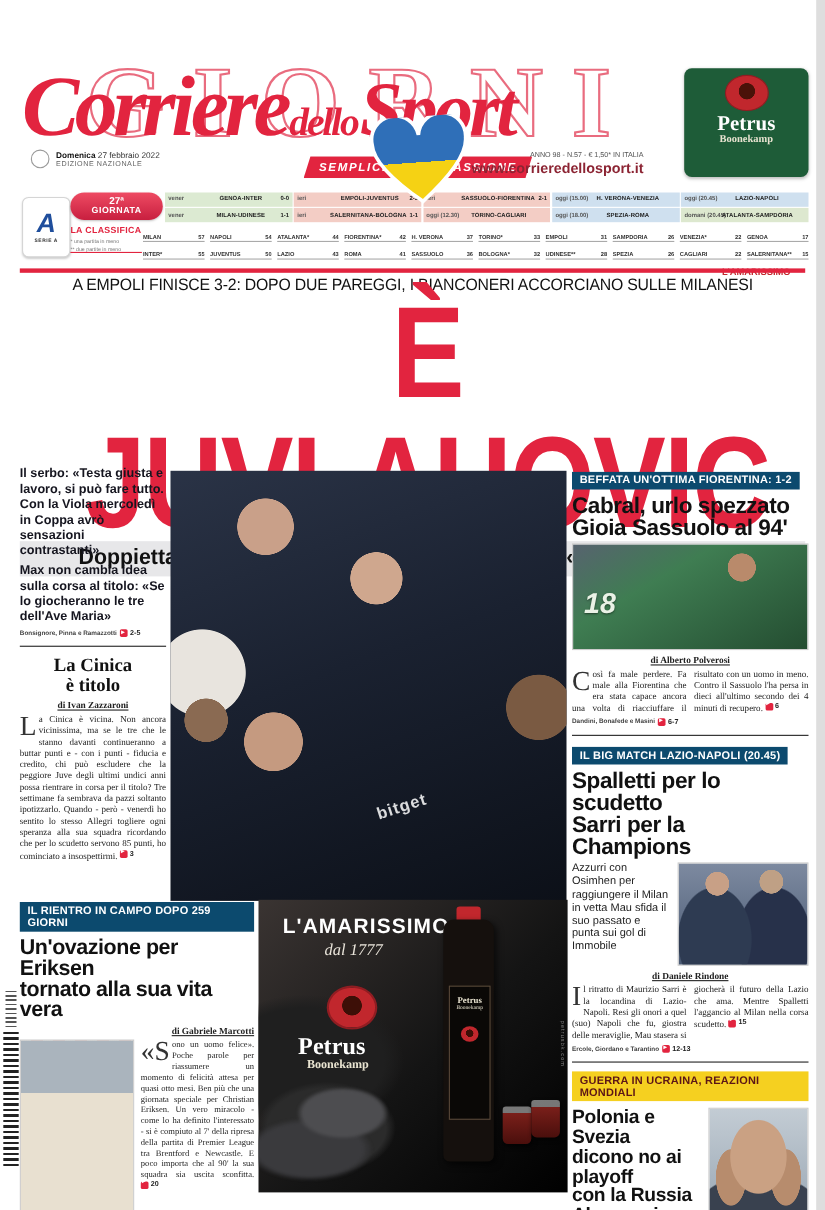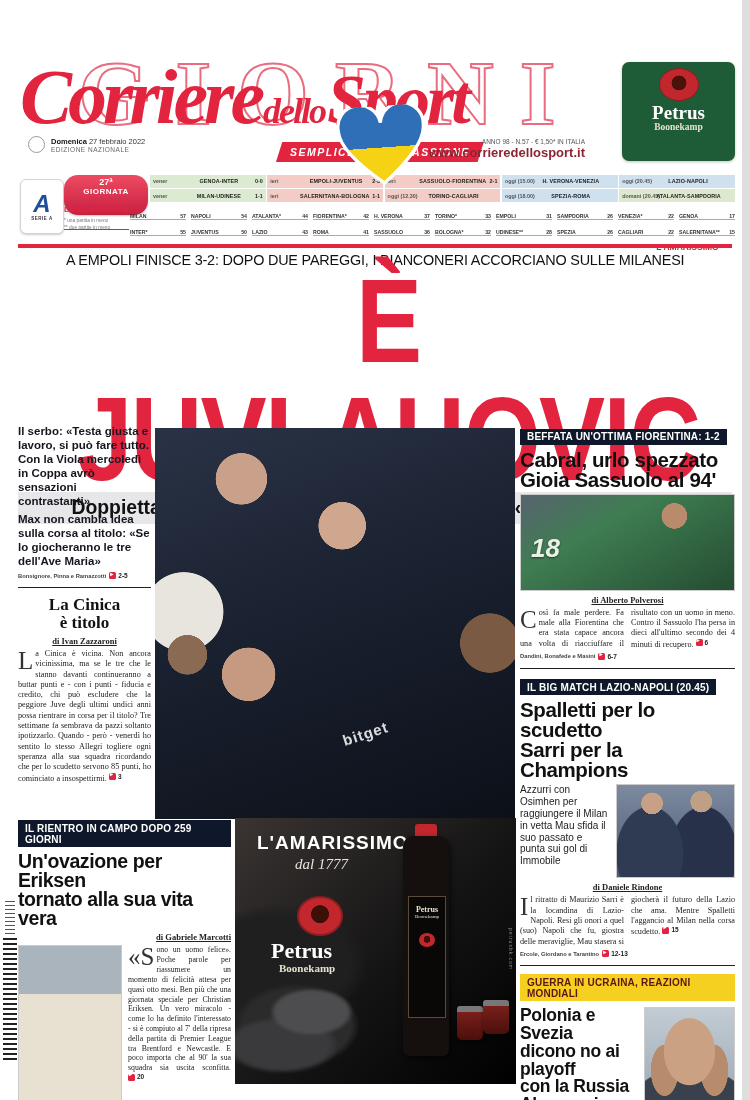--- a/index.html
+++ b/index.html
@@ -36,21 +36,21 @@
   .petrus .p2{font-family:"Liberation Serif",serif;font-weight:bold;color:#e8e3d0;font-size:9.5px;line-height:1;margin-top:1px;}
   .petrus .strip{margin-top:4px;background:#fff;width:95px;text-align:center;font-weight:bold;
           color:#c1272d;font-size:8.5px;padding:2px 0;}
   
   .strip{position:absolute;left:18px;top:174px;width:717px;height:66px;z-index:3;}
   .seriea{position:absolute;left:2px;top:5px;width:42px;height:53px;background:#fff;border:1px solid #d5d5d5;
           border-radius:6px;box-shadow:0 1px 2px rgba(0,0,0,.2);display:flex;flex-direction:column;
           align-items:center;justify-content:center;}
   .seriea .a{font-style:italic;font-weight:bold;font-size:24px;color:#1f4e9c;line-height:1;}
   .seriea .t{font-size:4.5px;font-weight:bold;color:#333;letter-spacing:.5px;}
-  .badge27{position:absolute;left:46px;top:1px;width:84px;height:40px;background:linear-gradient(180deg,#ee4b63,#c81f3f);
+  .badge27{position:absolute;left:46px;top:1px;width:84px;height:25px;background:linear-gradient(180deg,#ee4b63,#c81f3f);
           border-radius:14px;color:#fff;text-align:center;font-weight:bold;box-shadow:0 1px 2px rgba(0,0,0,.25);}
   .badge27 .b1{font-size:9px;margin-top:3px;line-height:1.1;}
   .badge27 .b2{font-size:8px;letter-spacing:.5px;line-height:1;}
   .cl-label{position:absolute;left:46px;top:31px;color:#e2243f;font-weight:bold;font-size:8px;
             letter-spacing:.3px;border-bottom:1px solid #e2243f;padding-bottom:15px;}
   .legend{position:absolute;left:46px;top:43px;font-size:4.8px;color:#777;line-height:1.5;}
   .fxgrid{position:absolute;left:132px;top:1px;width:585px;height:27px;display:grid;
           grid-auto-flow:column;grid-template-rows:1fr 1fr;grid-template-columns:repeat(5,1fr);gap:1.5px;}
   .fx-cell{display:flex;align-items:center;padding:0 3px;font-size:5.4px;overflow:hidden;white-space:nowrap;}
   .fx-cell.green{background:#dcead2;} .fx-cell.pink{background:#f3cdc5;}
@@ -66,21 +66,21 @@
   
   .lead{position:absolute;left:18px;top:244px;width:714px;z-index:3;text-align:center;}
   .lead .redbar{height:4px;background:#e2243f;}
   .lead .kicker{margin-top:3px;font-weight:normal;font-size:15px;letter-spacing:-.2px;color:#111;}
   .lead .kicker span{display:inline-block;transform:scaleX(.96);}
   .lead .title{color:#e2243f;font-weight:bold;font-size:118px;line-height:1.0;letter-spacing:-2px;margin-top:-6px;}
   .lead .title span{display:inline-block;transform:scaleX(.84);transform-origin:center;}
   .lead .subband{margin-top:-6px;background:#e7e7e9;padding:4px 0 5px;}
   .lead .subband span{display:inline-block;transform:scaleX(.97);font-weight:bold;font-size:20px;color:#111;}
   
-  .kred{display:inline-block;background:#0f172a;color:#fff;font-weight:bold;font-size:10px;
+  .kred{display:inline-block;background:#0c4a6e;color:#fff;font-weight:bold;font-size:10px;
         letter-spacing:.2px;padding:2.5px 7px;}
   .kyellow{display:inline-block;background:#f5d020;color:#5c1616;font-weight:bold;font-size:10px;
         letter-spacing:.2px;padding:2.5px 7px;}
   .h2{font-weight:bold;color:#111;font-size:20.5px;line-height:.98;letter-spacing:-.4px;margin:5px 0 4px;}
   .standfirst{font-size:10px;line-height:1.18;color:#222;margin:0;}
   .byline-c{text-align:center;font-family:"Liberation Serif",serif;font-weight:bold;font-size:8.5px;
         text-decoration:underline;color:#222;margin:4px 0 3px;}
   .body-serif{font-family:"Liberation Serif",serif;font-size:8.2px;line-height:1.26;color:#222;
         text-align:justify;margin:0;}
   .two-col{column-count:2;column-gap:7px;}

